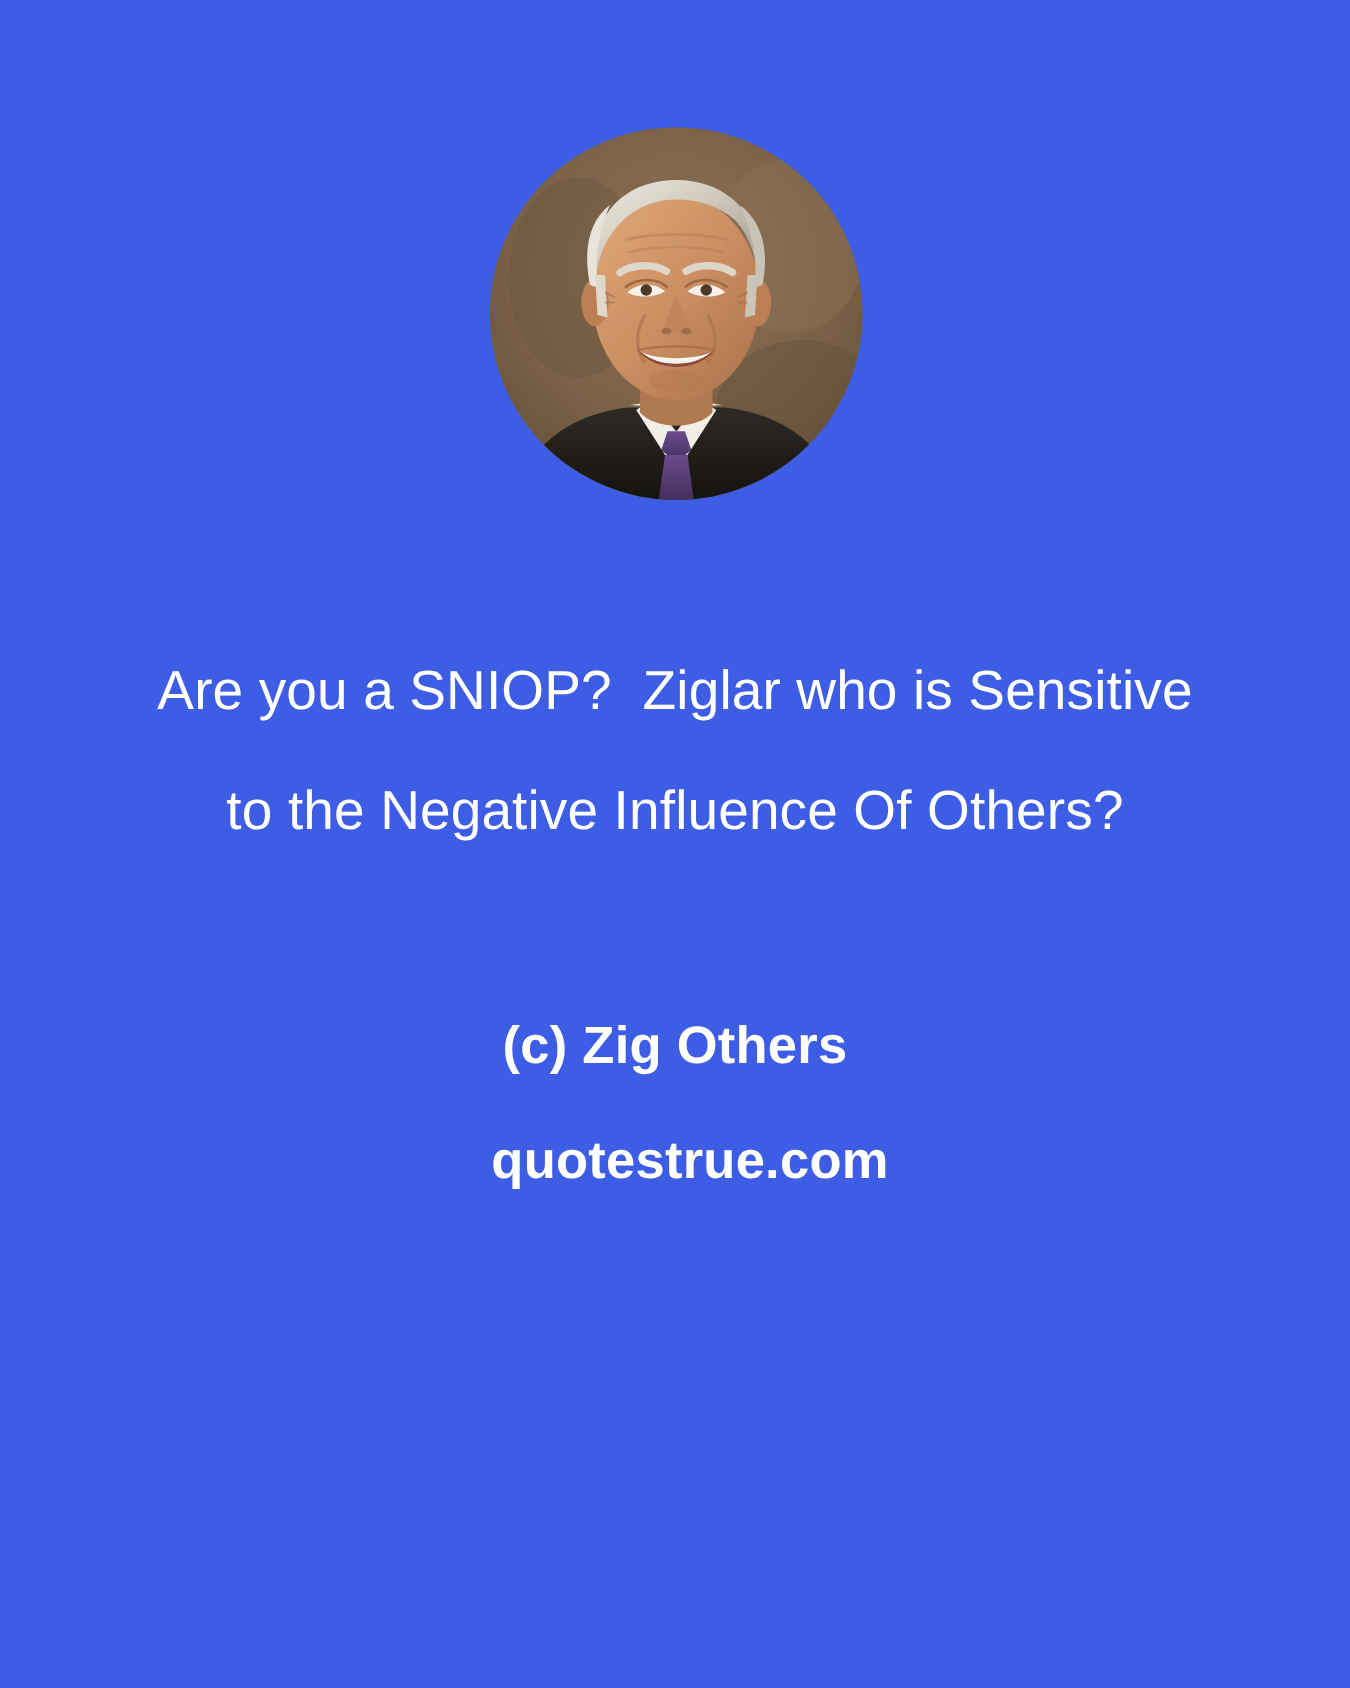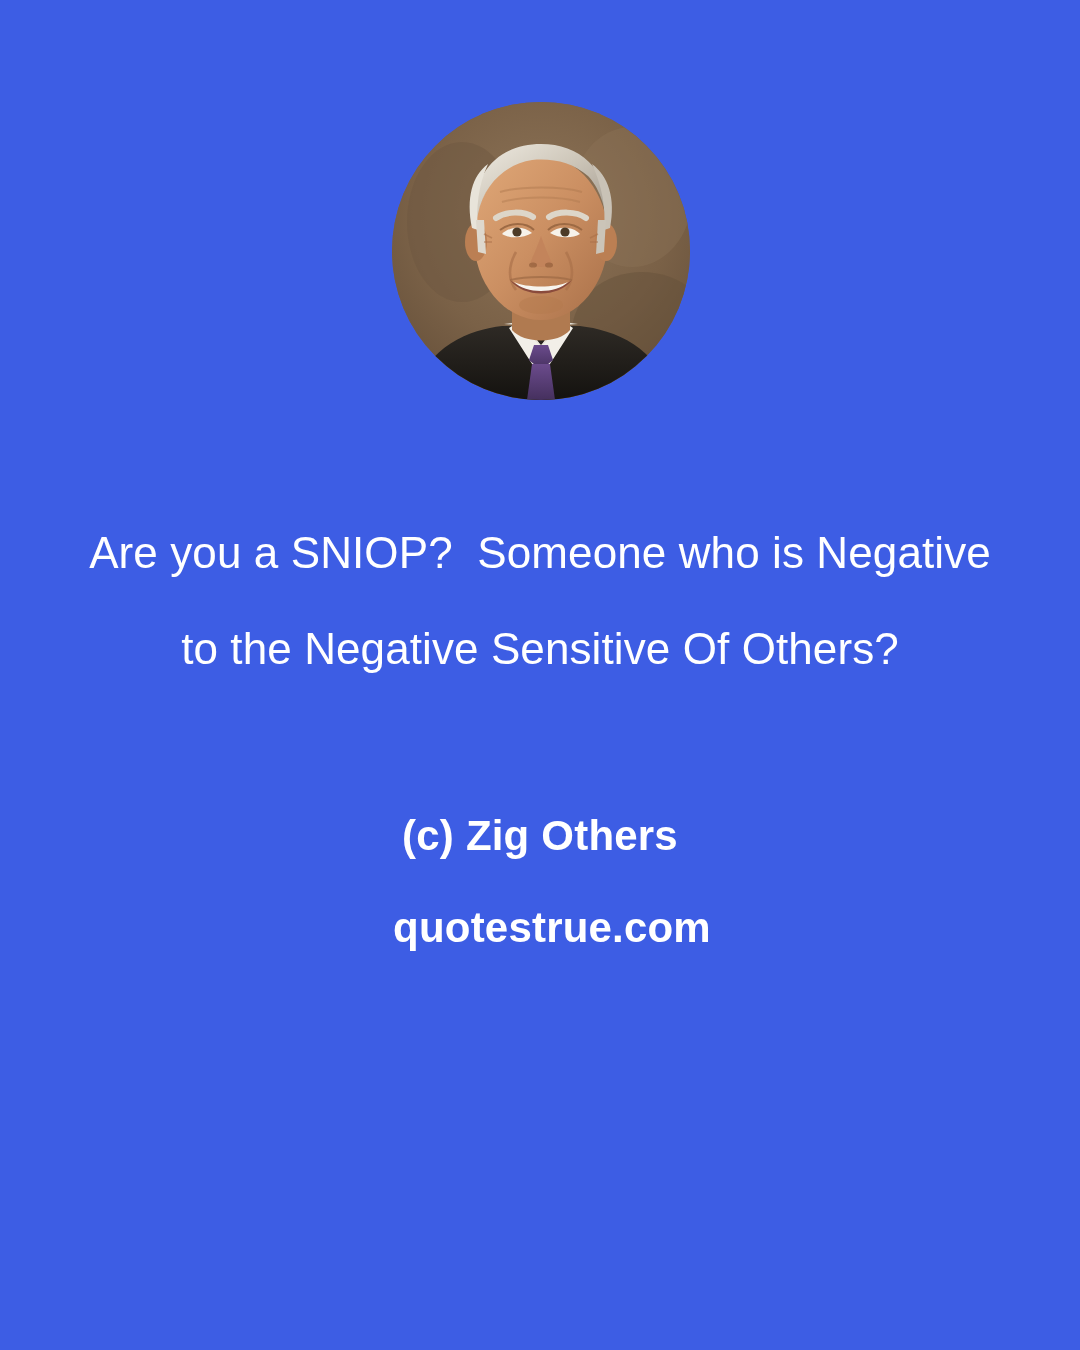--- a/index.html
+++ b/index.html
@@ -164,21 +164,21 @@
 
       <path d="M 118 178 C 132 196 166 196 180 178 C 166 190 132 190 118 178 Z" fill="#8a4b3c"></path>
       <path d="M 122 180 C 134 192 164 192 176 180 C 164 186 134 186 122 180 Z" fill="#f7f4ee"></path>
       <path d="M 118 178 C 134 174 164 174 180 178" stroke="#9d6a44" stroke-width="1.8" fill="none" opacity="0.7"></path>
 
       <ellipse cx="149" cy="203" rx="22" ry="9" fill="#b4794e" opacity="0.45"></ellipse>
     </svg>
   </div>
 
   <div class="quote-body">
-    <div class="quote-line">Are you a SNIOP?  Someone who is Negative</div>
-    <div class="quote-line">to the Negative Sensitive Of Others?</div>
+    <div class="quote-line">Are you a SNIOP?  Ziglar who is Sensitive</div>
+    <div class="quote-line">to the Negative Influence Of Others?</div>
   </div>
 
   <div class="attribution">(c) Zig Others</div>
 
   <div class="site">quotestrue.com</div>
 
 </div>
 
 </body></html>

